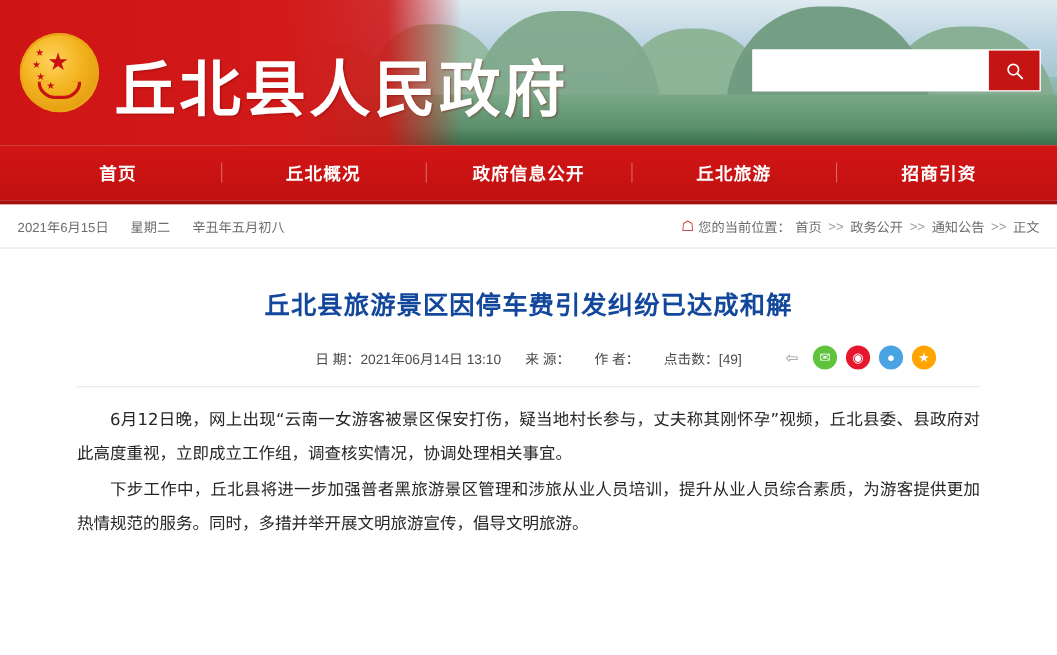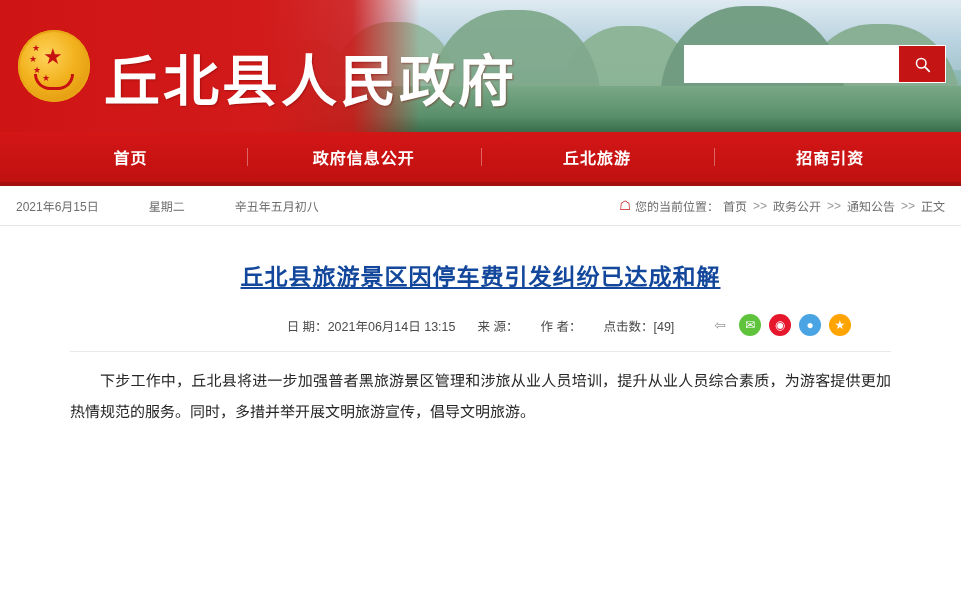--- a/index.html
+++ b/index.html
@@ -139,21 +139,21 @@
 
   
   .datebar {
     position: relative;
     width: 961px; height: 40px;
     background: #ffffff;
     border-bottom: 1px solid #e6e6e6;
     display: flex; align-items: center;
     font-size: 12px; color: #6d6d6d;
   }
-  .datebar .left { display: flex; align-items: center; gap: 50px; padding-left: 16px; }
+  .datebar .left { display: flex; align-items: center; gap: 20px; padding-left: 16px; }
   .datebar .right {
     margin-left: auto; padding-right: 16px;
     display: flex; align-items: center; gap: 4px;
     color: #6d6d6d;
   }
   .home-icon { color: #c51414; font-size: 13px; line-height: 1; }
   .crumb-sep { color:#999; margin: 0 2px; }
   .crumb-link { color:#6d6d6d; cursor:pointer; }
 
   
@@ -163,21 +163,20 @@
   }
   .art-title {
     text-align: center;
     font-size: 23px;
     font-weight: bold;
     color: #0b3d91;
     color: #13479b;
     letter-spacing: 1px;
     margin: 6px 0 24px 0;
     font-family: "DejaVu Sans", "Liberation Sans", sans-serif;
-    text-decoration: underline;
   }
   .meta {
     position: relative;
     display: flex; align-items: center; justify-content: center;
     gap: 22px;
     font-size: 12.5px;
     color: #4a4a4a;
     padding-bottom: 16px;
     border-bottom: 1px solid #e9e9e9;
     margin-bottom: 4px;
@@ -245,20 +244,21 @@
             <circle cx="8.5" cy="8.5" r="5.6" stroke="#ffffff" stroke-width="1.8"></circle>
             <line x1="12.8" y1="12.8" x2="18" y2="18" stroke="#ffffff" stroke-width="2" stroke-linecap="round"></line>
           </svg>
         </span>
       </button>
     </div>
   </div>
 
   <div class="nav">
     <div class="nav-item">首页</div>
+    <div class="nav-item">丘北概况</div>
     <div class="nav-item">政府信息公开</div>
     <div class="nav-item">丘北旅游</div>
     <div class="nav-item">招商引资</div>
   </div>
   <div class="nav-bottom"></div>
 
   <div class="datebar">
     <div class="left">
       <span>2021年6月15日</span>
       <span>星期二</span>
@@ -275,21 +275,21 @@
       <span class="crumb-sep">&gt;&gt;</span>
       <span>正文</span>
     </div>
   </div>
 
   <div class="article">
     <div class="art-title">丘北县旅游景区因停车费引发纠纷已达成和解</div>
 
     <div class="meta">
       <span>
-        <span>日 期：</span><span>2021年06月14日 13:15</span>
+        <span>日 期：</span><span>2021年06月14日 13:10</span>
       </span>
       <span>
         <span>来 源：</span><span></span>
       </span>
       <span>
         <span>作 者：</span><span></span>
       </span>
       <span>
         <span>点击数：</span><span>[49]</span>
       </span>
@@ -297,17 +297,18 @@
       <span class="share">
         <span class="share-ico plain">⇦</span>
         <span class="share-ico wechat">✉</span>
         <span class="share-ico weibo">◉</span>
         <span class="share-ico qq">●</span>
         <span class="share-ico fav">★</span>
       </span>
     </div>
 
     <div class="body-text">
+      <p>6月12日晚，网上出现“云南一女游客被景区保安打伤，疑当地村长参与，丈夫称其刚怀孕”视频，丘北县委、县政府对此高度重视，立即成立工作组，调查核实情况，协调处理相关事宜。</p>
       <p>下步工作中，丘北县将进一步加强普者黑旅游景区管理和涉旅从业人员培训，提升从业人员综合素质，为游客提供更加热情规范的服务。同时，多措并举开展文明旅游宣传，倡导文明旅游。</p>
     </div>
   </div>
 
 </div>
 
 </body></html>

